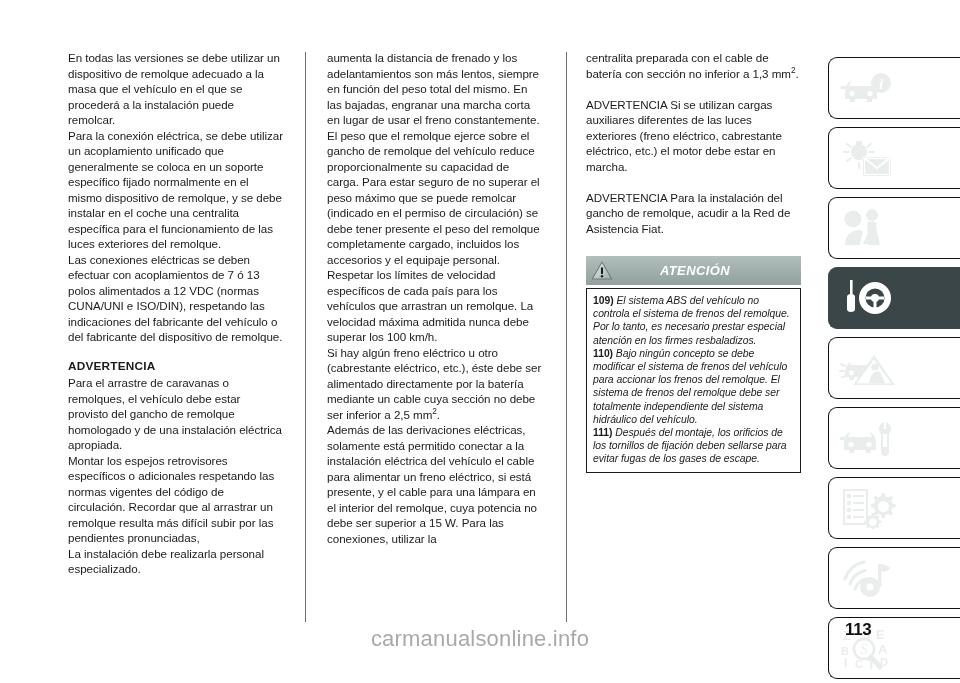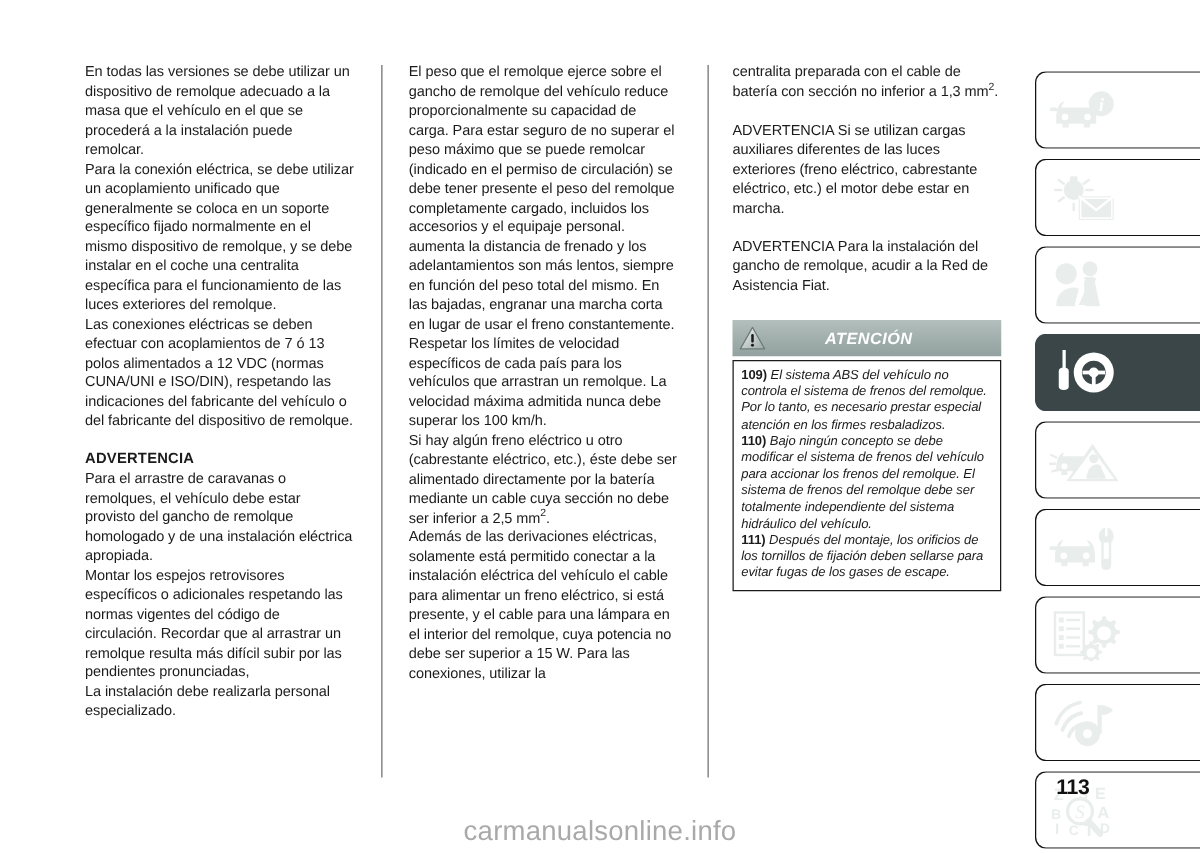--- a/index.html
+++ b/index.html
@@ -152,21 +152,21 @@
     left: 845px;
     top: 620px;
     font-size: 17px;
     font-weight: bold;
     color: #111111;
     letter-spacing: -0.3px;
   }
   .watermark {
     position: absolute;
     left: 0;
-    top: 652px;
+    top: 626px;
     width: 960px;
     text-align: center;
     font-size: 22px;
     color: #a9a9a9;
     letter-spacing: 0.2px;
   }
 </style>
 </head>
 <body>
 
@@ -181,22 +181,22 @@
       <p>En todas las versiones se debe utilizar un dispositivo de remolque adecuado a la masa que el vehículo en el que se procederá a la instalación puede remolcar.</p>
       <p>Para la conexión eléctrica, se debe utilizar un acoplamiento unificado que generalmente se coloca en un soporte específico fijado normalmente en el mismo dispositivo de remolque, y se debe instalar en el coche una centralita específica para el funcionamiento de las luces exteriores del remolque.</p>
       <p>Las conexiones eléctricas se deben efectuar con acoplamientos de 7 ó 13 polos alimentados a 12 VDC (normas CUNA/UNI e ISO/DIN), respetando las indicaciones del fabricante del vehículo o del fabricante del dispositivo de remolque.</p>
       <p class="heading">ADVERTENCIA</p>
       <p>Para el arrastre de caravanas o remolques, el vehículo debe estar provisto del gancho de remolque homologado y de una instalación eléctrica apropiada.</p>
       <p>Montar los espejos retrovisores específicos o adicionales respetando las normas vigentes del código de circulación. Recordar que al arrastrar un remolque resulta más difícil subir por las pendientes pronunciadas,</p>
       <p>La instalación debe realizarla personal especializado.</p>
     </div>
 
     <div class="col c2">
+      <p>aumenta la distancia de frenado y los adelantamientos son más lentos, siempre en función del peso total del mismo. En las bajadas, engranar una marcha corta en lugar de usar el freno constantemente.</p>
       <p>El peso que el remolque ejerce sobre el gancho de remolque del vehículo reduce proporcionalmente su capacidad de carga. Para estar seguro de no superar el peso máximo que se puede remolcar (indicado en el permiso de circulación) se debe tener presente el peso del remolque completamente cargado, incluidos los accesorios y el equipaje personal.</p>
-      <p>aumenta la distancia de frenado y los adelantamientos son más lentos, siempre en función del peso total del mismo. En las bajadas, engranar una marcha corta en lugar de usar el freno constantemente.</p>
       <p>Respetar los límites de velocidad específicos de cada país para los vehículos que arrastran un remolque. La velocidad máxima admitida nunca debe superar los 100 km/h.</p>
       <p><span>Si hay algún freno eléctrico u otro (cabrestante eléctrico, etc.), éste debe ser alimentado directamente por la batería mediante un cable cuya sección no debe ser inferior a 2,5 mm</span><sup>2</sup><span>.</span></p>
       <p>Además de las derivaciones eléctricas, solamente está permitido conectar a la instalación eléctrica del vehículo el cable para alimentar un freno eléctrico, si está presente, y el cable para una lámpara en el interior del remolque, cuya potencia no debe ser superior a 15 W. Para las conexiones, utilizar la</p>
     </div>
 
     <div class="col c3">
       <p><span>centralita preparada con el cable de batería con sección no inferior a 1,3 mm</span><sup>2</sup><span>.</span></p>
       <p class="gap">ADVERTENCIA Si se utilizan cargas auxiliares diferentes de las luces exteriores (freno eléctrico, cabrestante eléctrico, etc.) el motor debe estar en marcha.</p>
       <p class="gap">ADVERTENCIA Para la instalación del gancho de remolque, acudir a la Red de Asistencia Fiat.</p>
 

